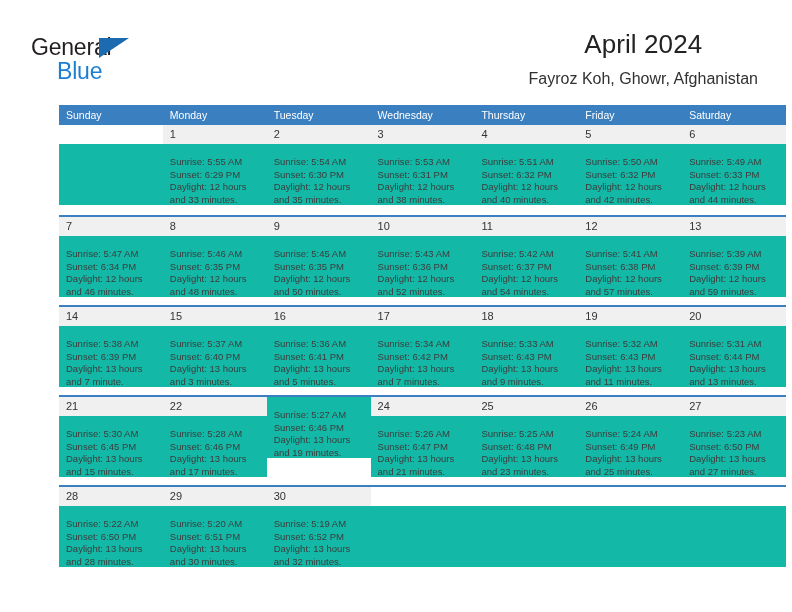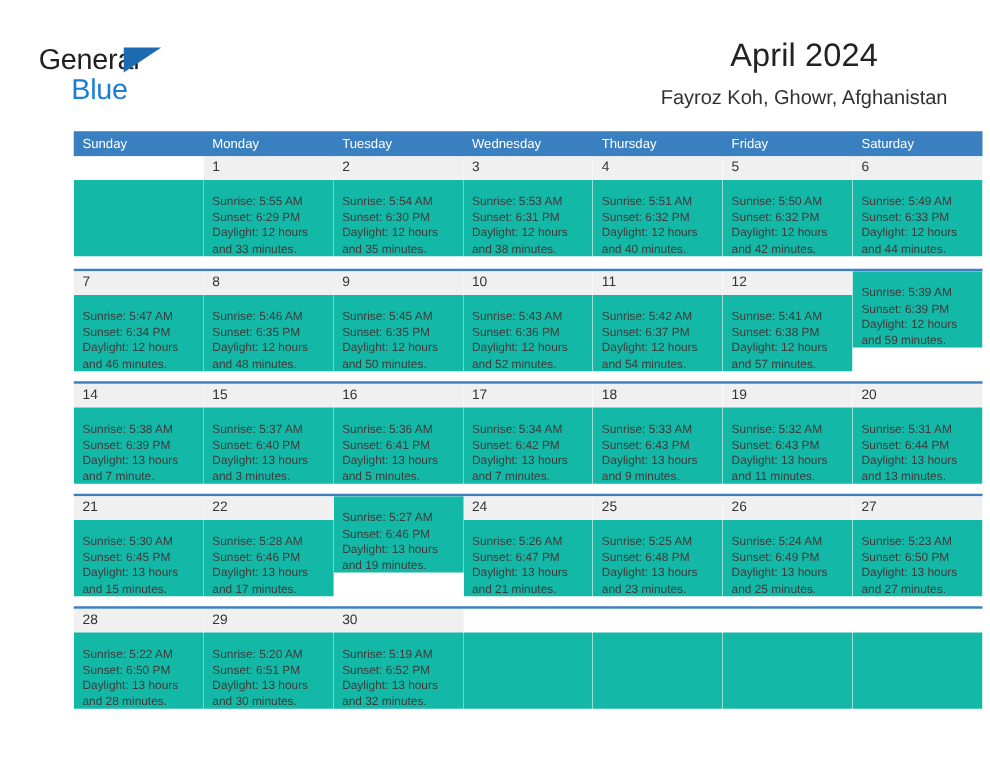--- a/index.html
+++ b/index.html
@@ -308,20 +308,23 @@
               <span class="day-num">12</span>
             </div>
             <div class="day-body">
               <div class="day-line">Sunrise: 5:41 AM</div>
               <div class="day-line">Sunset: 6:38 PM</div>
               <div class="day-line">Daylight: 12 hours</div>
               <div class="day-line">and 57 minutes.</div>
             </div>
           </div>
           <div class="day">
+            <div class="day-num-band">
+              <span class="day-num">13</span>
+            </div>
             <div class="day-body">
               <div class="day-line">Sunrise: 5:39 AM</div>
               <div class="day-line">Sunset: 6:39 PM</div>
               <div class="day-line">Daylight: 12 hours</div>
               <div class="day-line">and 59 minutes.</div>
             </div>
           </div>
         </div>
         <div class="week">
           <div class="day">

